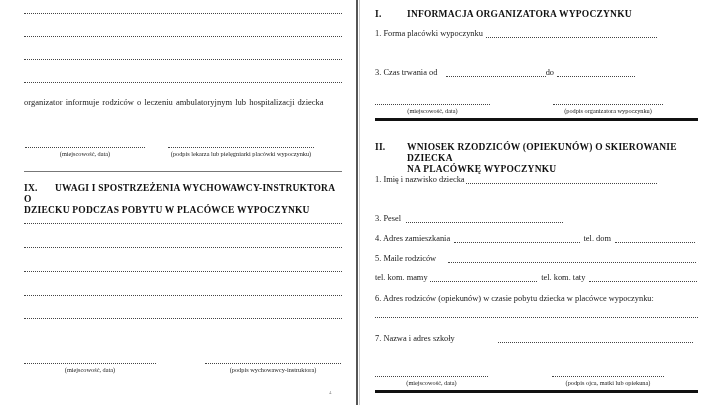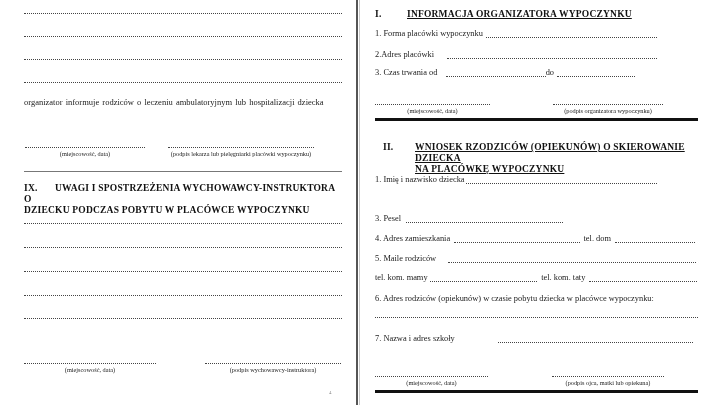--- a/index.html
+++ b/index.html
@@ -19,21 +19,21 @@
   .lead{border-bottom:1.3px dotted #444;height:0;margin-bottom:1px;flex:1;}
   .lead.fixed{flex:none;}
   
   .sig{position:absolute;text-align:center;}
   .sig-line{height:0;border-top:1.3px dotted #444;margin-bottom:2px;}
   .sig-lab{font-size:6.3px;line-height:7px;white-space:nowrap;color:#222;}
   
   .sec-head{position:absolute;font-weight:bold;font-size:9.5px;line-height:11px;
             letter-spacing:0.2px;color:#111;}
   .sec-num{position:absolute;left:0;top:0;}
-  .sec-body{display:block;padding-left:32px;text-decoration:underline;}
+  .sec-body{display:block;padding-left:32px;}
   .para{position:absolute;font-size:8.5px;line-height:11px;word-spacing:1px;color:#1a1a1a;}
   .rule-thin{position:absolute;left:0;right:0;height:0;border-top:1px solid #777;}
   .rule-thick{position:absolute;left:0;right:0;height:2.5px;background:#111;}
   .divider-dark{position:absolute;left:356px;top:0;width:2px;height:405px;background:#555;}
   .divider-light{position:absolute;left:358.5px;top:0;width:1.5px;height:405px;background:#c8c8c8;}
   .page-num{position:absolute;font-size:5px;color:#888;line-height:5px;}
 </style>
 </head>
 <body>
 
@@ -88,44 +88,40 @@
   <div class="sec-head" style="top:9px;left:0;right:0;">
     <span class="sec-num">I.</span>
     <span class="sec-body">INFORMACJA ORGANIZATORA WYPOCZYNKU</span>
   </div>
 
   <div class="row" style="top:28px;padding-right:41px;align-items:flex-end;">
     <span>1. Forma placówki wypoczynku</span>
     <span class="lead" style="margin-left:3px;"></span>
   </div>
 
-  <div class="row" style="top:49px;padding-right:41px;">
-    <span>2.Adres placówki</span>
-    <span class="lead" style="margin-left:13px;"></span>
-  </div>
 
   <div class="row" style="top:67px;padding-right:63px;">
     <span>3. Czas trwania od</span>
     <span class="lead" style="margin-left:9px;"></span>
     <span>do</span>
     <span class="lead fixed" style="width:78px;margin-left:3px;"></span>
   </div>
 
   <div class="sig" style="left:0px;top:104px;width:115px;">
     <div class="sig-line"></div>
     <div class="sig-lab">(miejscowość, data)</div>
   </div>
   <div class="sig" style="left:178px;top:104px;width:110px;">
     <div class="sig-line"></div>
     <div class="sig-lab">(podpis organizatora wypoczynku)</div>
   </div>
 
   <div class="rule-thick" style="top:118px;"></div>
 
-  <div class="sec-head" style="top:142px;left:8px;right:0;">
+  <div class="sec-head" style="top:142px;left:0;right:0;">
     <span class="sec-num">II.</span>
     <span class="sec-body"><span>WNIOSEK RZODZICÓW (OPIEKUNÓW) O SKIEROWANIE DZIECKA</span><br><span>NA PLACÓWKĘ WYPOCZYNKU</span></span>
   </div>
 
   <div class="row" style="top:174px;padding-right:41px;">
     <span>1. Imię i nazwisko dziecka</span>
     <span class="lead" style="margin-left:1px;"></span>
   </div>
 
 

